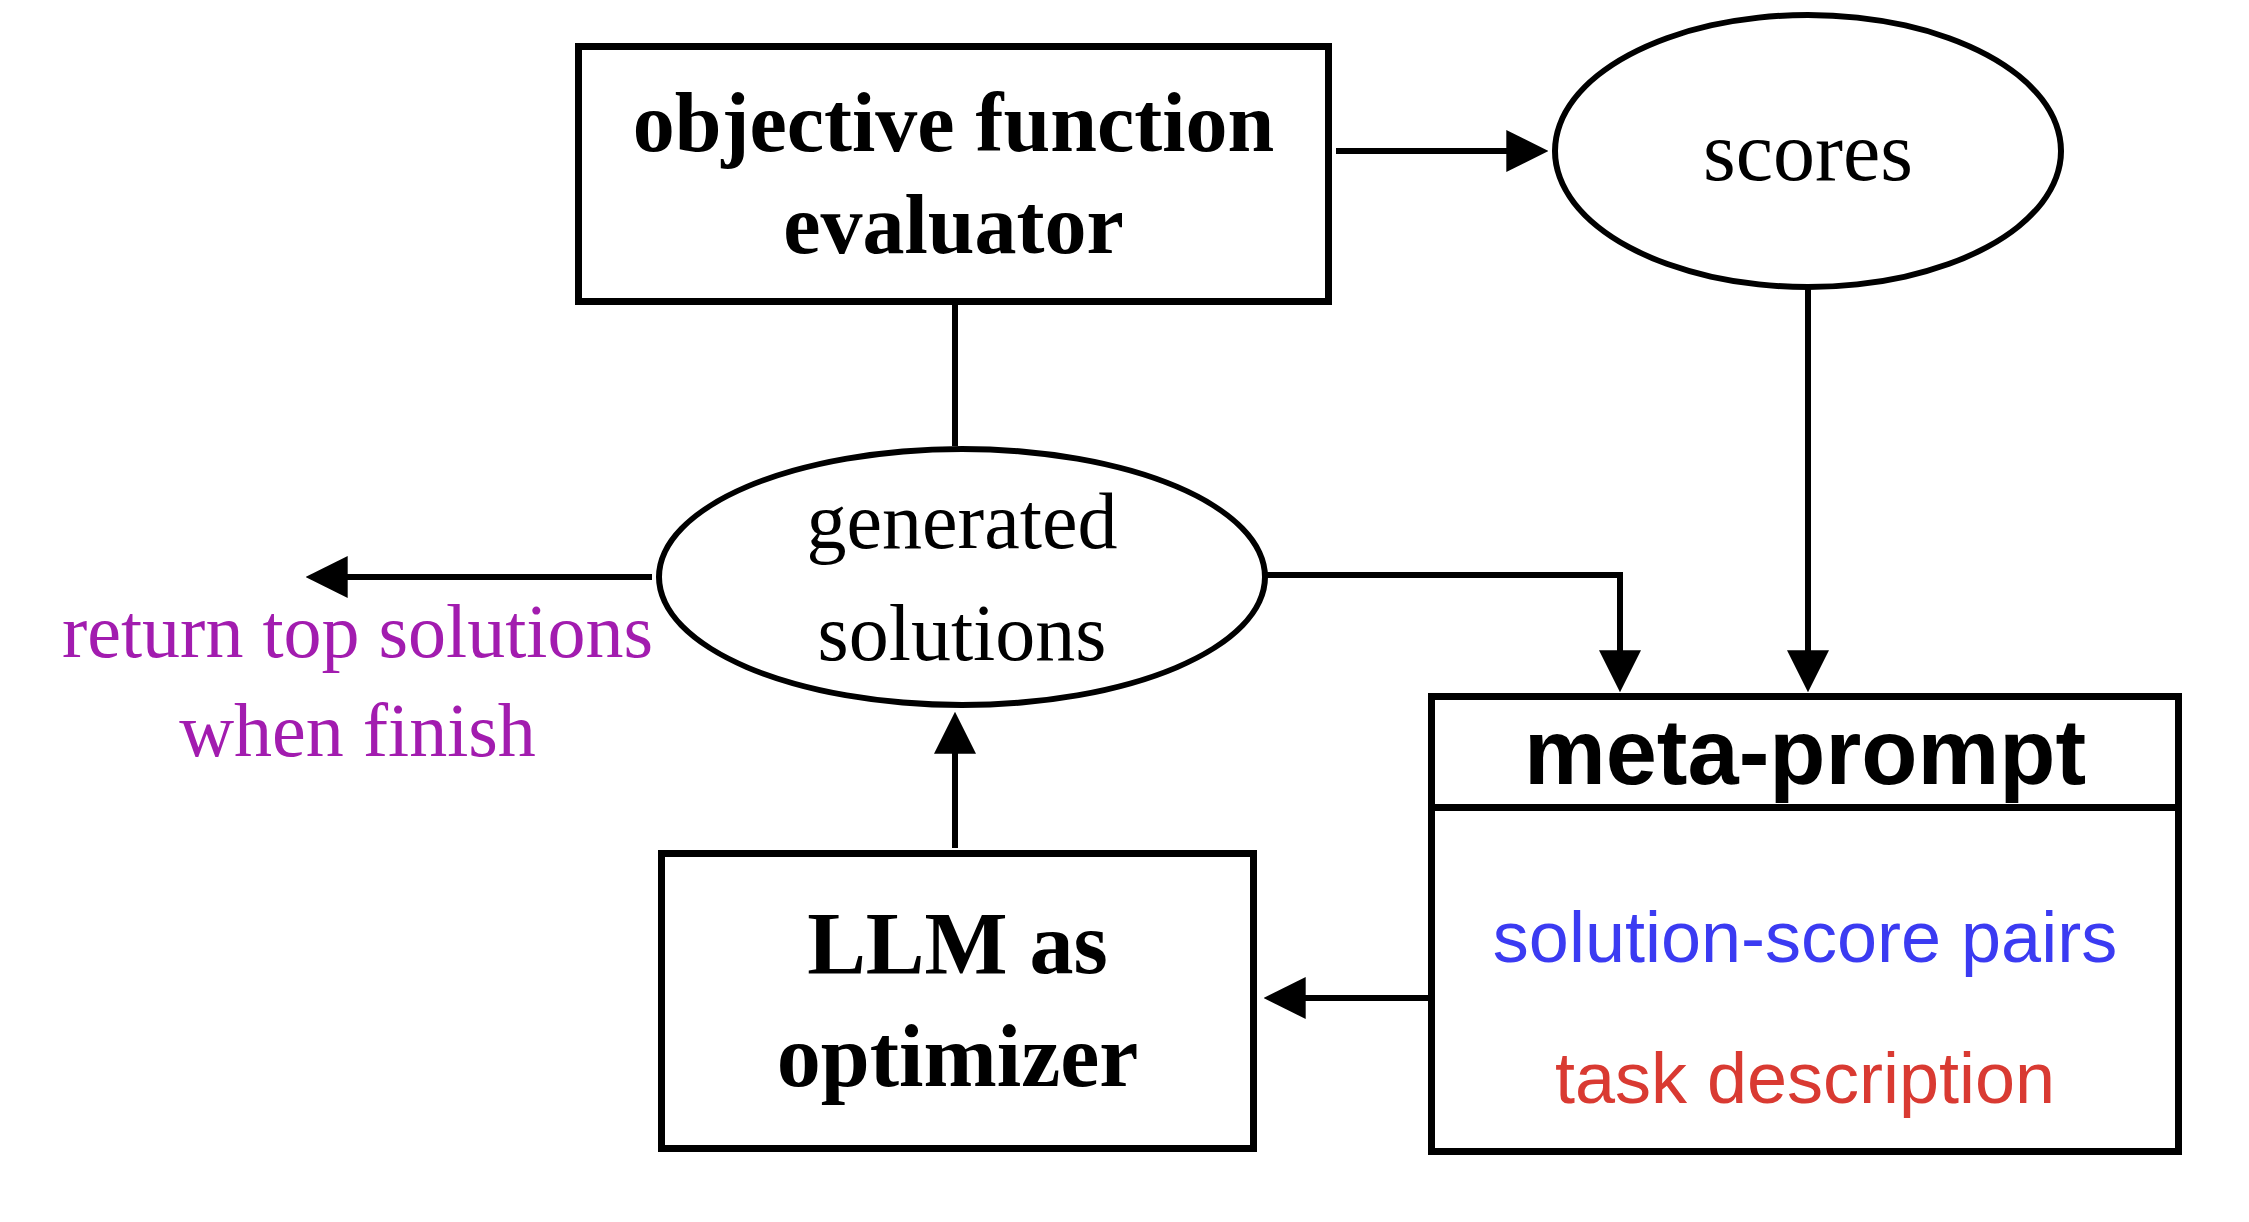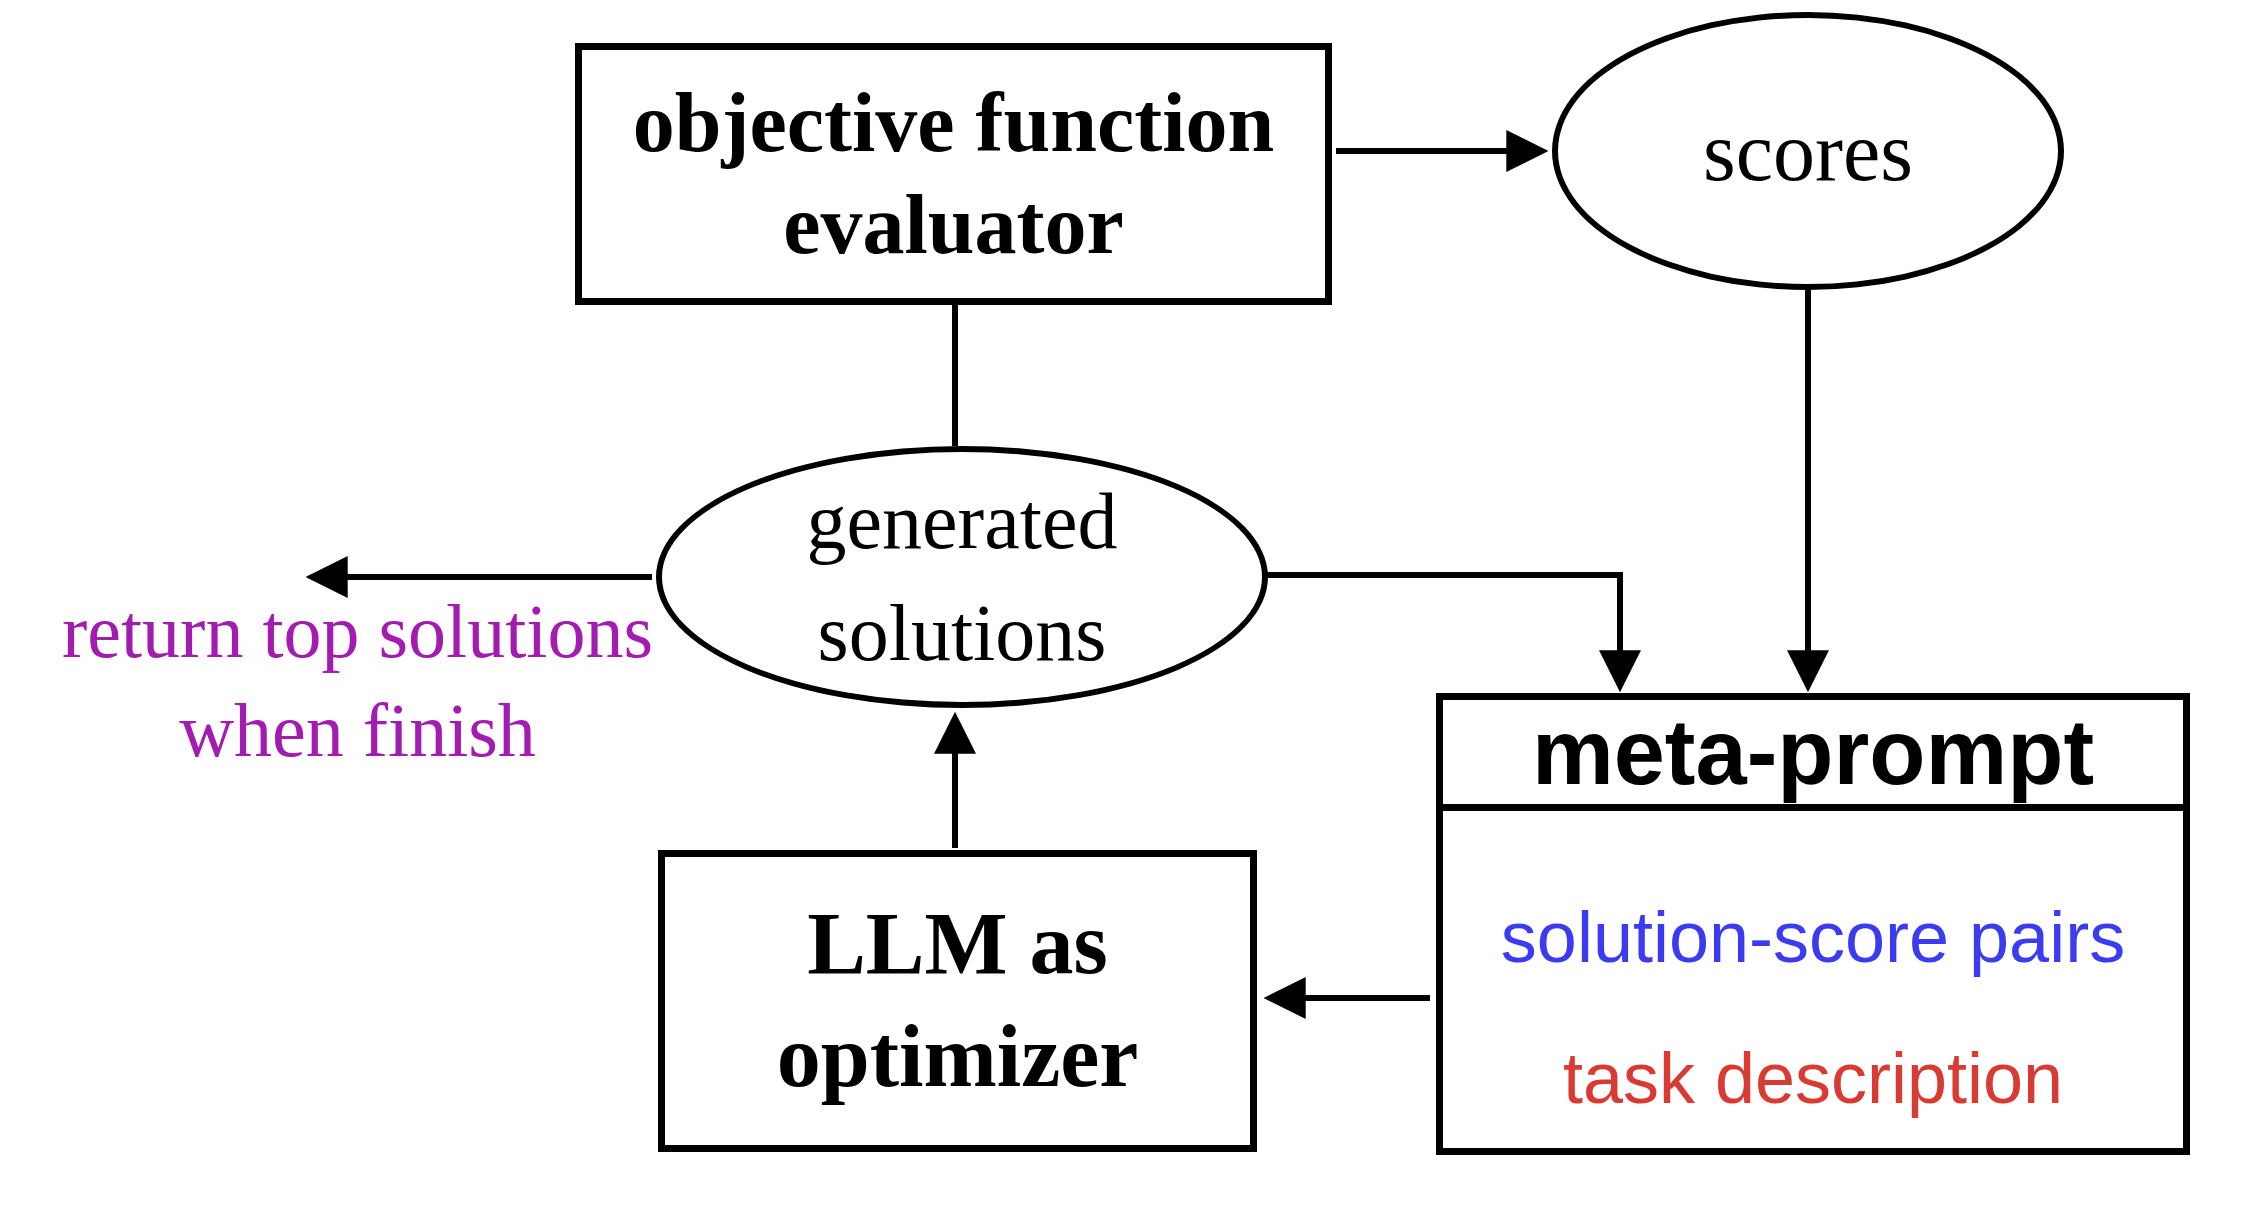--- a/index.html
+++ b/index.html
@@ -59,21 +59,20 @@
   .llm .label { font-size: 88px; line-height: 1.28; font-weight: bold; }
 
   
   .meta {
     left: 1428px; top: 693px; width: 754px; height: 462px;
     border: 7px solid #000000;
     background: #ffffff;
     position: absolute;
     display: flex;
     flex-direction: column;
-    margin-left: 8px;
   }
   .meta-header {
     height: 111px;
     border-bottom: 7px solid #000000;
     display: flex;
     align-items: center;
     justify-content: center;
     font-size: 92px;
     font-weight: bold;
   }

